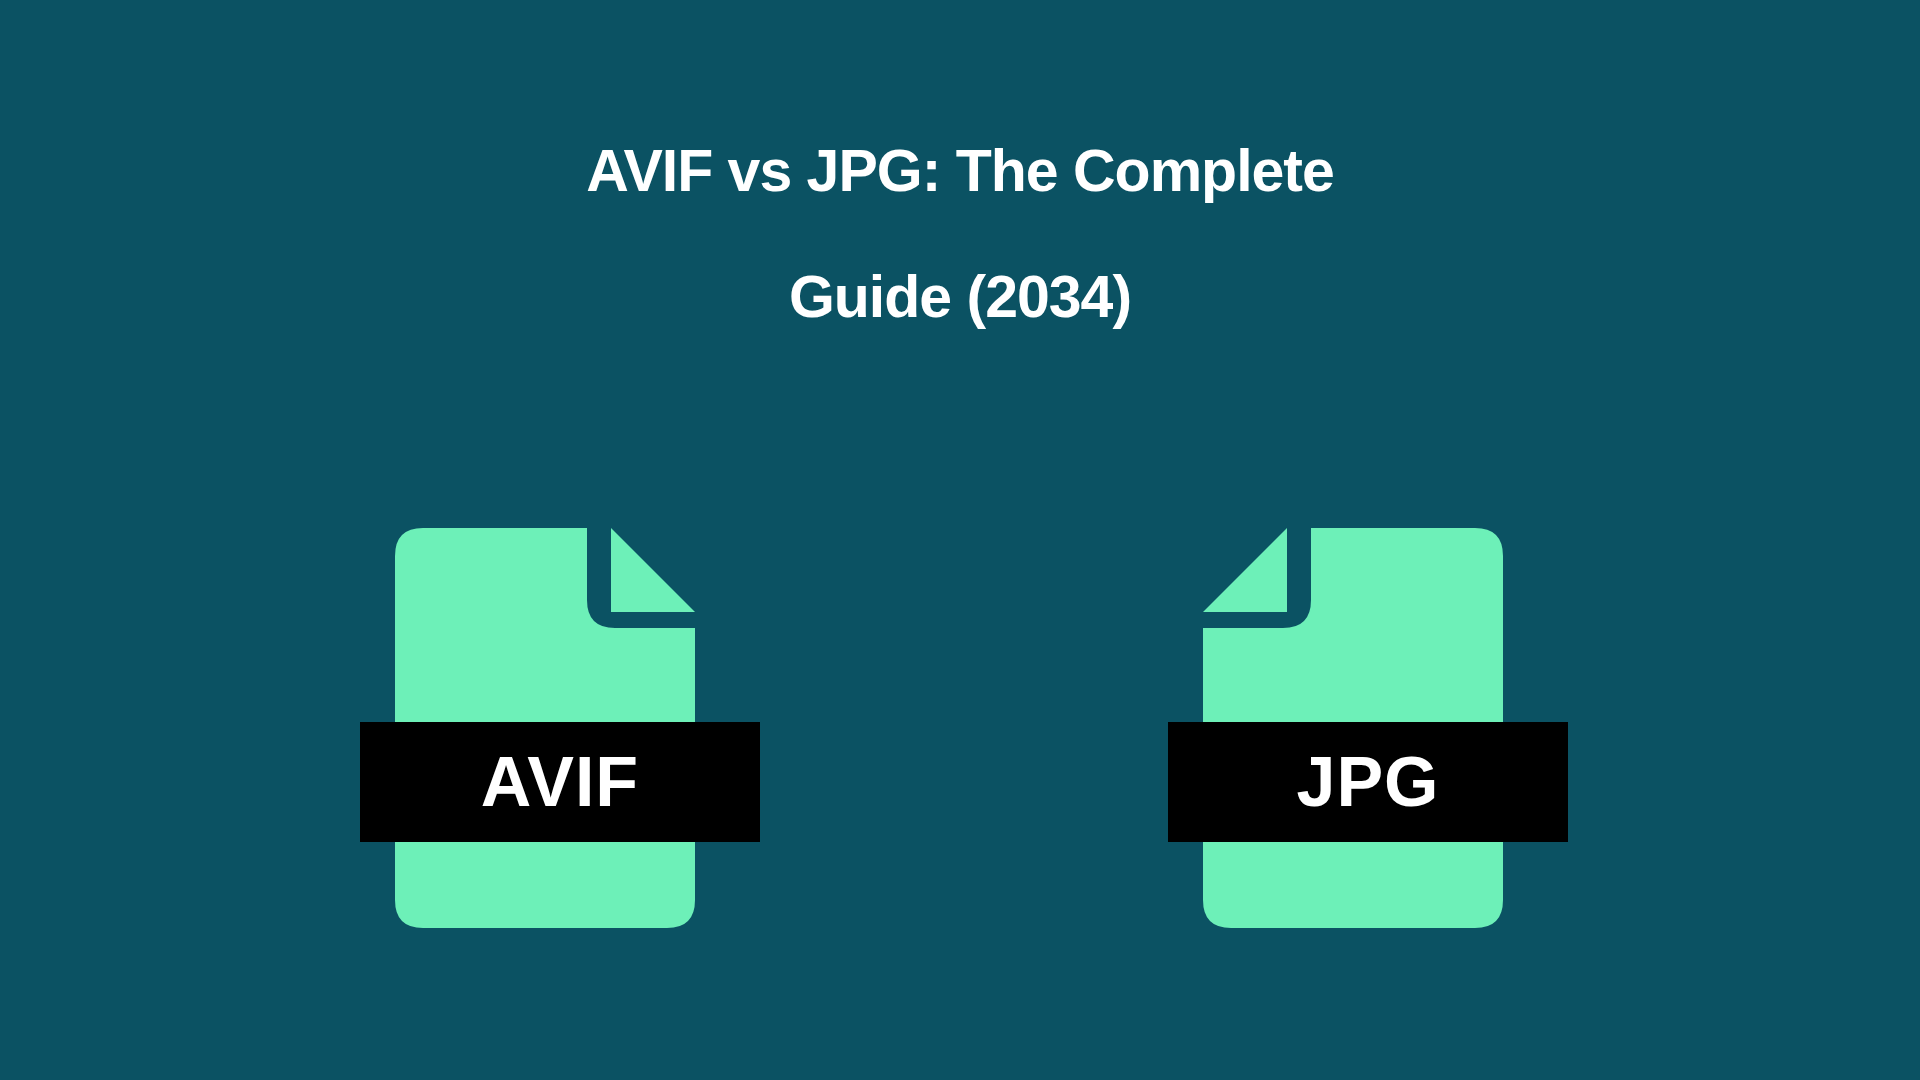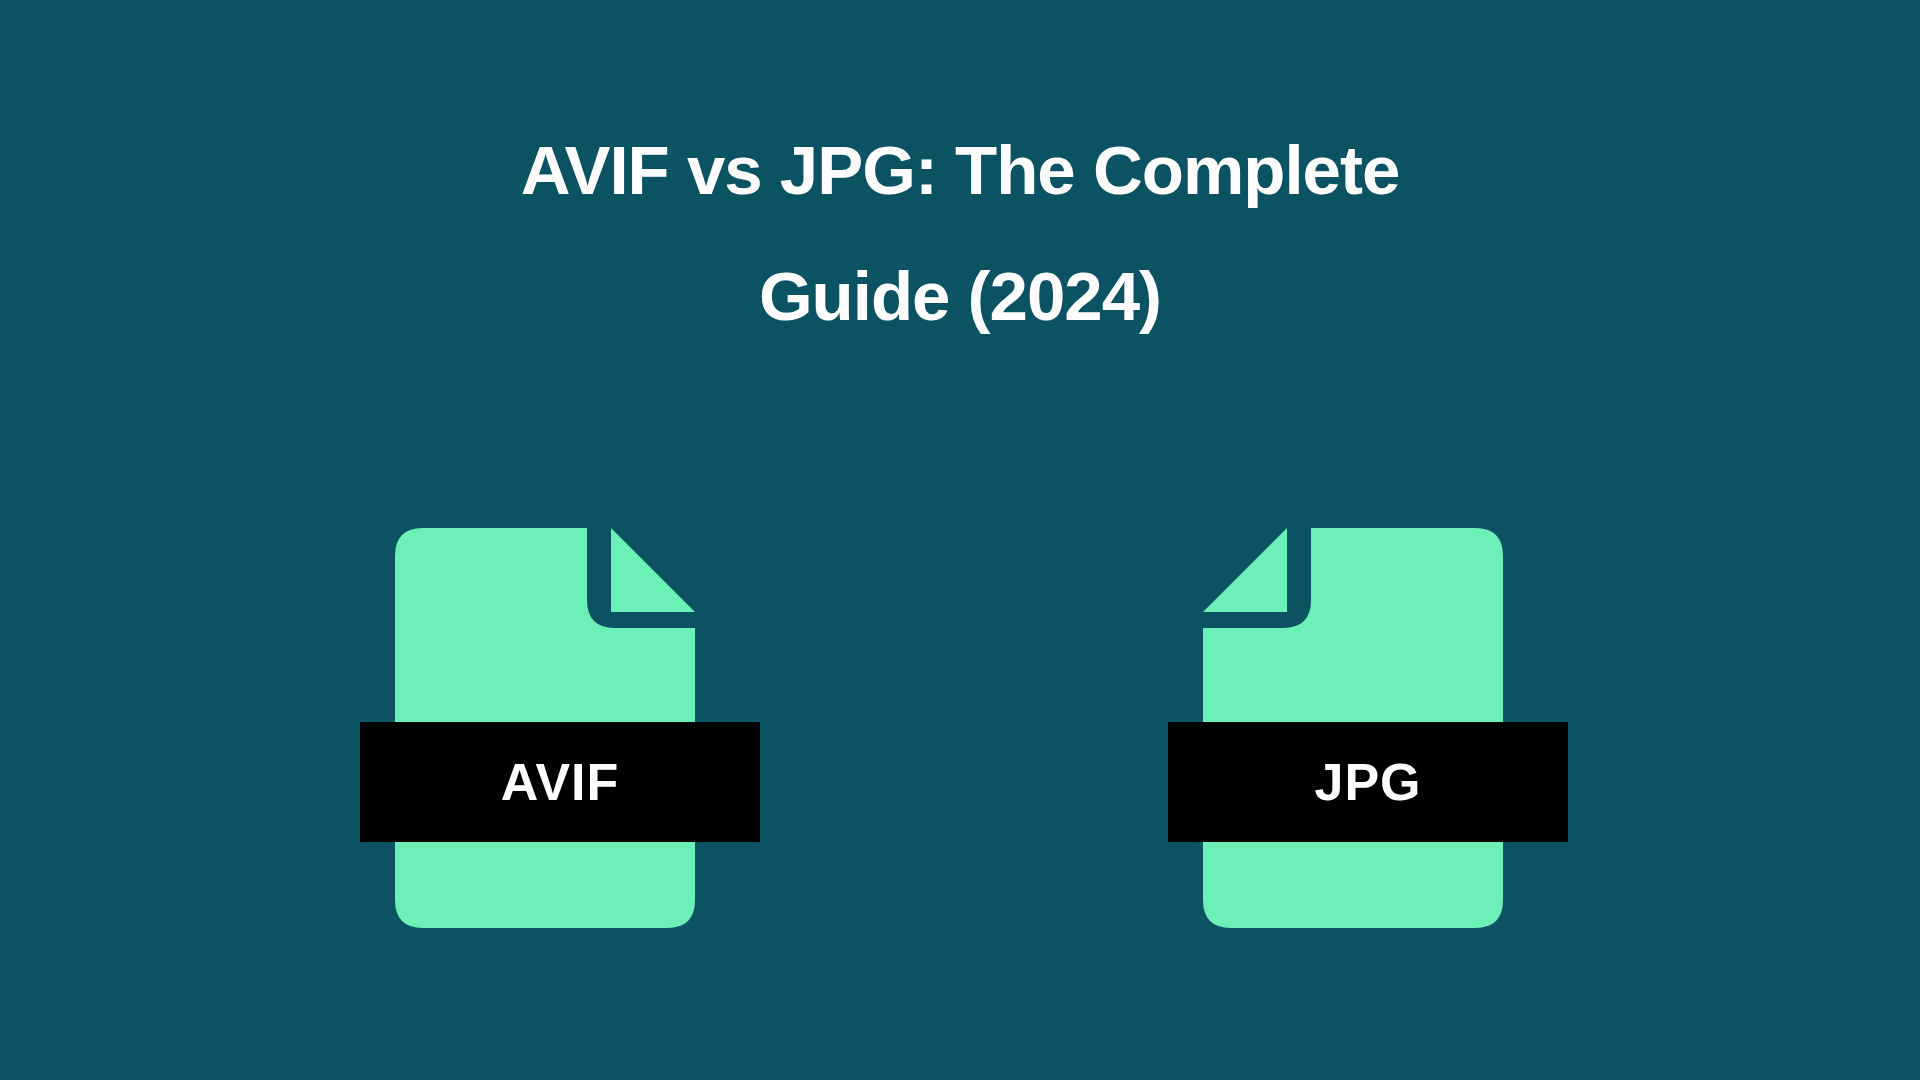--- a/index.html
+++ b/index.html
@@ -26,21 +26,21 @@
     position: absolute;
     left: 0;
     top: 108px;
     width: 1920px;
     text-align: center;
   }
   .title-line {
     color: #ffffff;
     font-family: "Liberation Sans", sans-serif;
     font-weight: 700;
-    font-size: 69px;
+    font-size: 59px;
     line-height: 126px;
     letter-spacing: -1px;
     white-space: nowrap;
   }
 
   
   #files-row {
     position: absolute;
     left: 0;
     top: 528px;
@@ -73,33 +73,33 @@
     height: 120px;
     background: #000000;
     display: flex;
     align-items: center;
     justify-content: center;
   }
   .file-label-text {
     color: #ffffff;
     font-family: "Liberation Sans", sans-serif;
     font-weight: 700;
-    font-size: 52px;
+    font-size: 70px;
     letter-spacing: 1px;
     line-height: 1;
   }
 </style>
 </head>
 <body>
 
 <div id="stage">
 
   <div id="title-block">
     <div class="title-line">AVIF vs JPG: The Complete</div>
-    <div class="title-line">Guide (2024)</div>
+    <div class="title-line">Guide (2034)</div>
   </div>
 
   <div id="files-row">
 
     <div class="file-unit" id="file-avif">
       <svg class="file-shape" viewBox="0 0 300 400">
 
         <path d="M 28 0 L 192 0 L 192 72 Q 192 100 220 100 L 300 100 L 300 372
                  Q 300 400 272 400 L 28 400 Q 0 400 0 372 L 0 28 Q 0 0 28 0 Z" fill="#6df0b8"></path>
 

